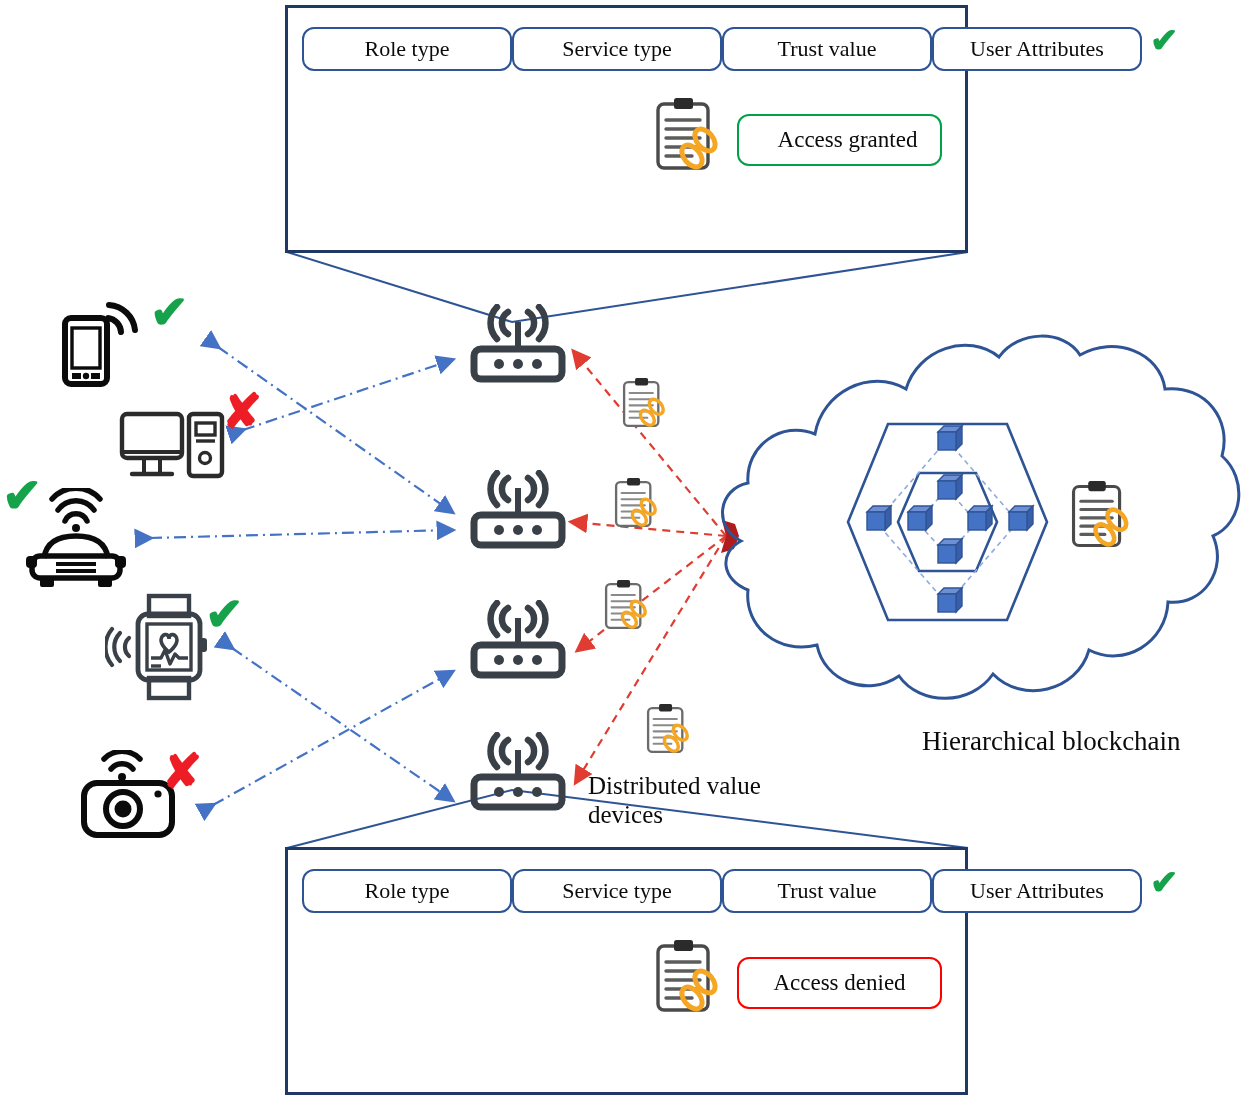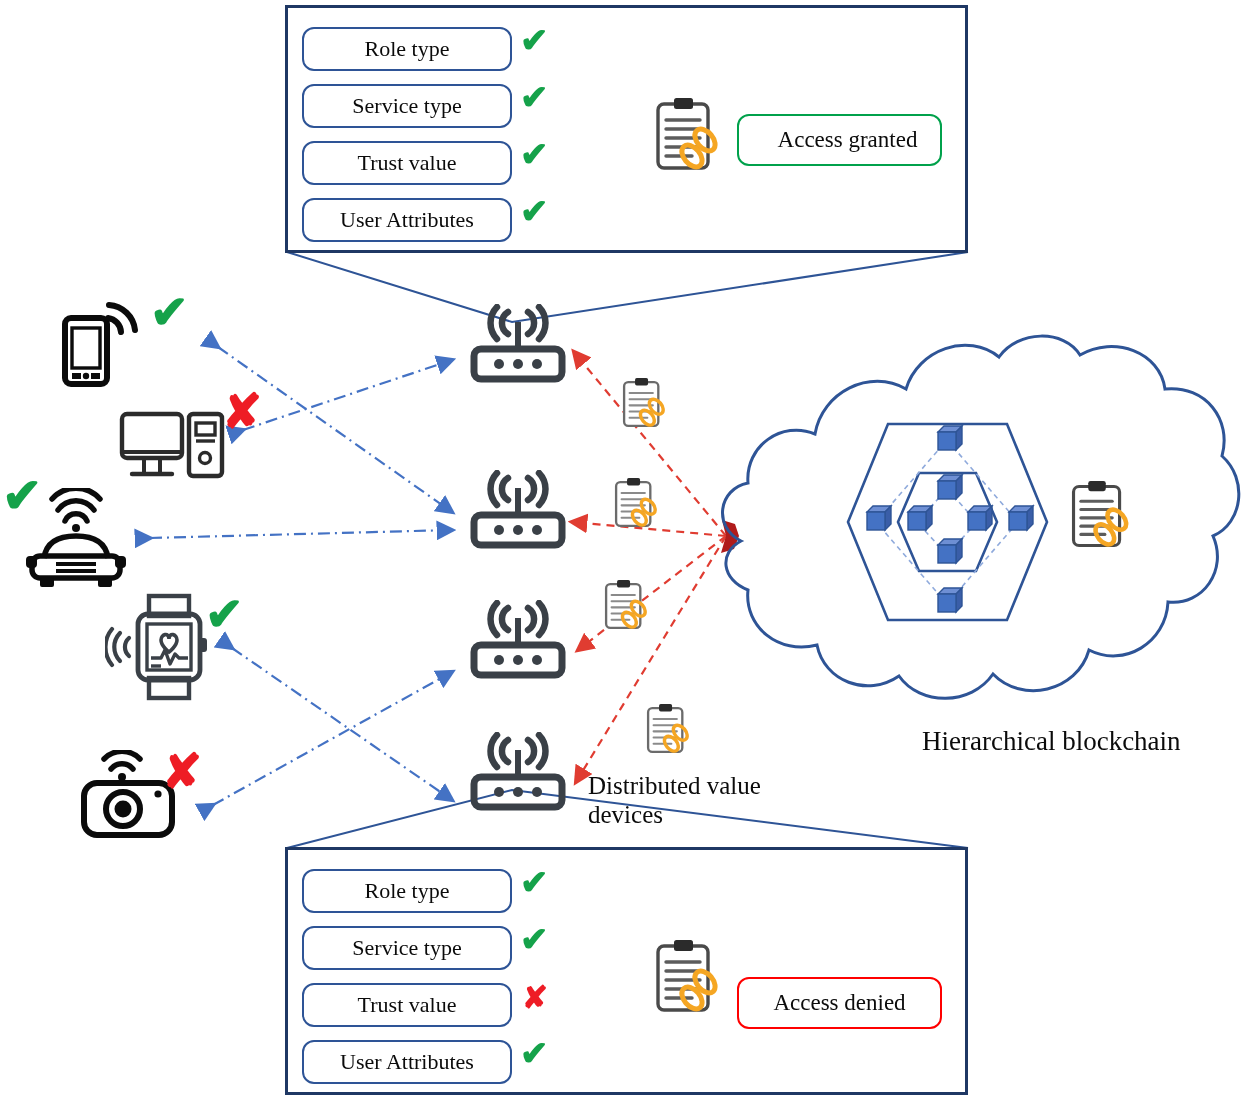--- a/index.html
+++ b/index.html
@@ -1,38 +1,38 @@
 <!DOCTYPE html>
 <html><head>
 <meta charset="utf-8">
 <style>
   html,body{margin:0;padding:0;background:#ffffff;}
   body{width:1250px;height:1100px;font-family:"Liberation Serif",serif;}
   #stage{position:relative;width:1250px;height:1100px;overflow:hidden;background:#fff;}
 
   
   .panel{position:absolute;border:3px solid #1F3864;background:#fff;box-sizing:border-box;}
-  .attr-col{position:absolute;display:flex;flex-direction:column;}
+  .attr-col{position:absolute;display:flex;flex-direction:row;}
   .attr-box{
     border:2.5px solid #2E5496;border-radius:12px;background:#fff;
     width:210px;height:44px;display:flex;align-items:center;justify-content:center;
     font-size:22px;color:#0b0b0b;box-sizing:border-box;
   }
   .attr-row{position:relative;height:57px;display:flex;align-items:center;}
   .mark{position:absolute;font-size:30px;font-weight:bold;line-height:1;}
   .mark.ok{color:#15A24A;left:218px;top:4px;font-size:34px;}
   .mark.no{color:#EE1C25;left:220px;top:6px;font-size:31px;}
 
   .verdict{
     position:absolute;border-radius:12px;background:#fff;
     display:flex;align-items:center;justify-content:center;
     font-size:23px;color:#0b0b0b;box-sizing:border-box;
   }
   .verdict.granted{border:2.5px solid #00A14B;padding-left:16px;}
-  .verdict.denied{border:2.5px solid #FF0000;margin-top:20px;}
+  .verdict.denied{border:2.5px solid #FF0000;}
 
   
   .free-label{position:absolute;font-size:25px;color:#0b0b0b;line-height:1.15;}
 
   svg.layer{position:absolute;left:0;top:0;width:1250px;height:1100px;pointer-events:none;}
   .ic{position:absolute;}
 </style>
 </head>
 <body>
 

